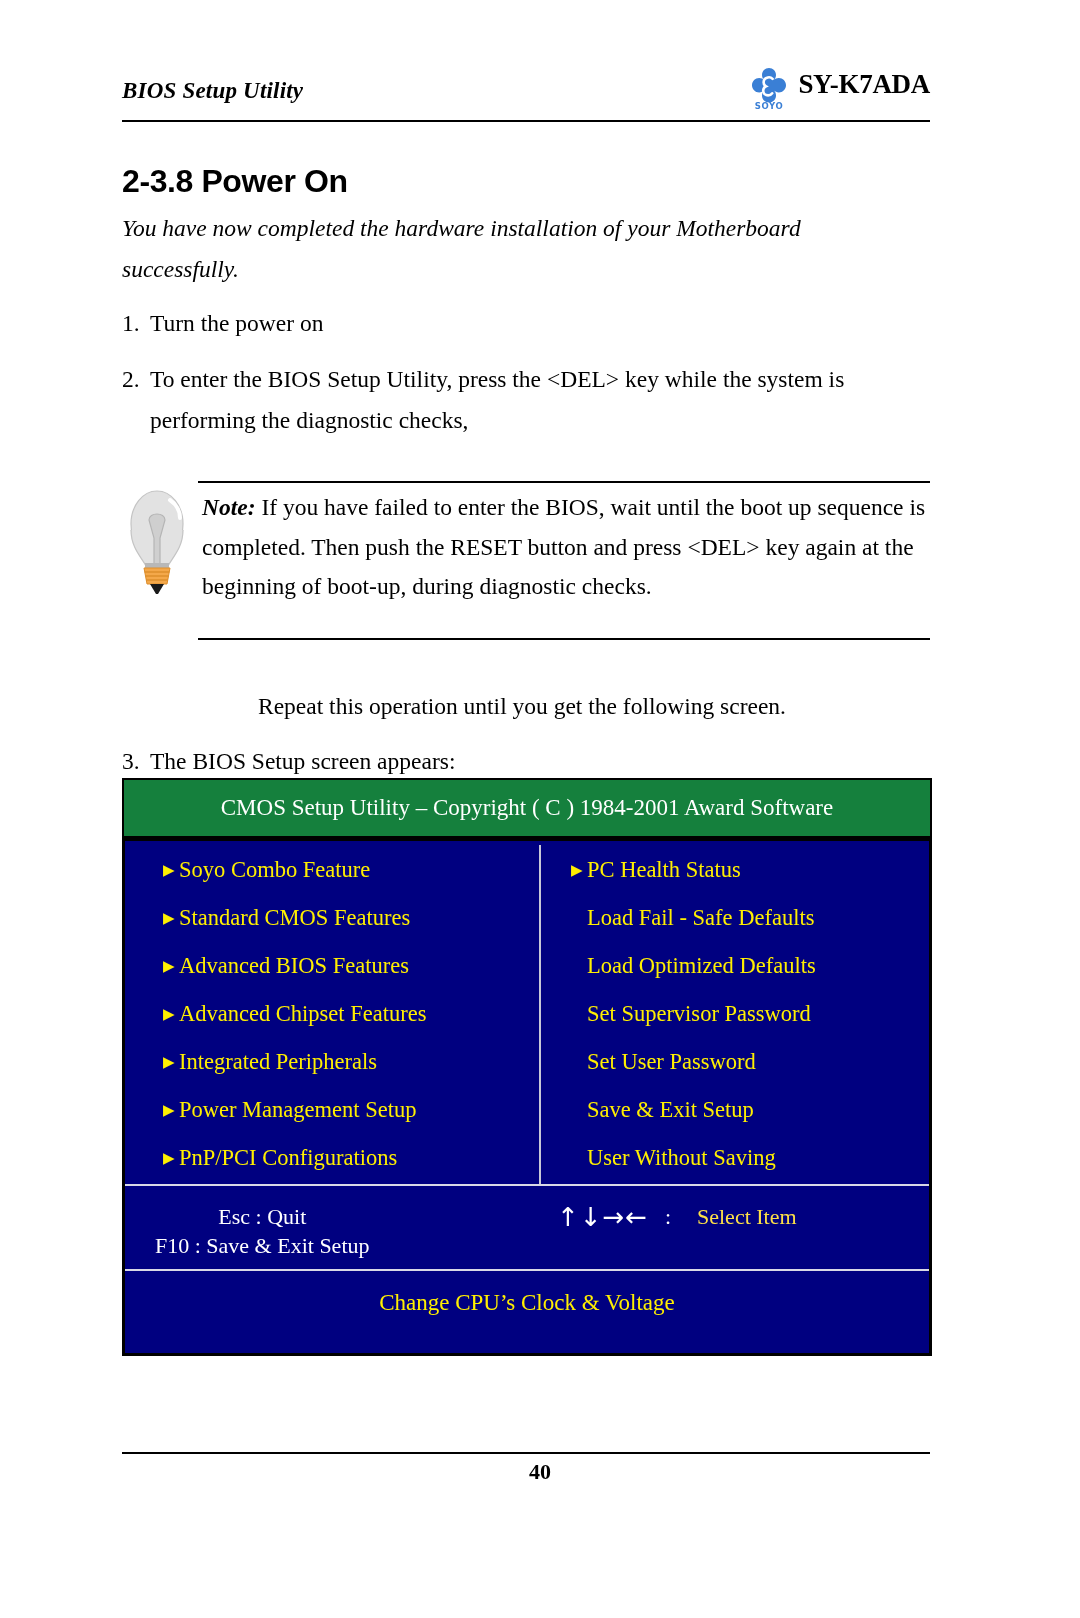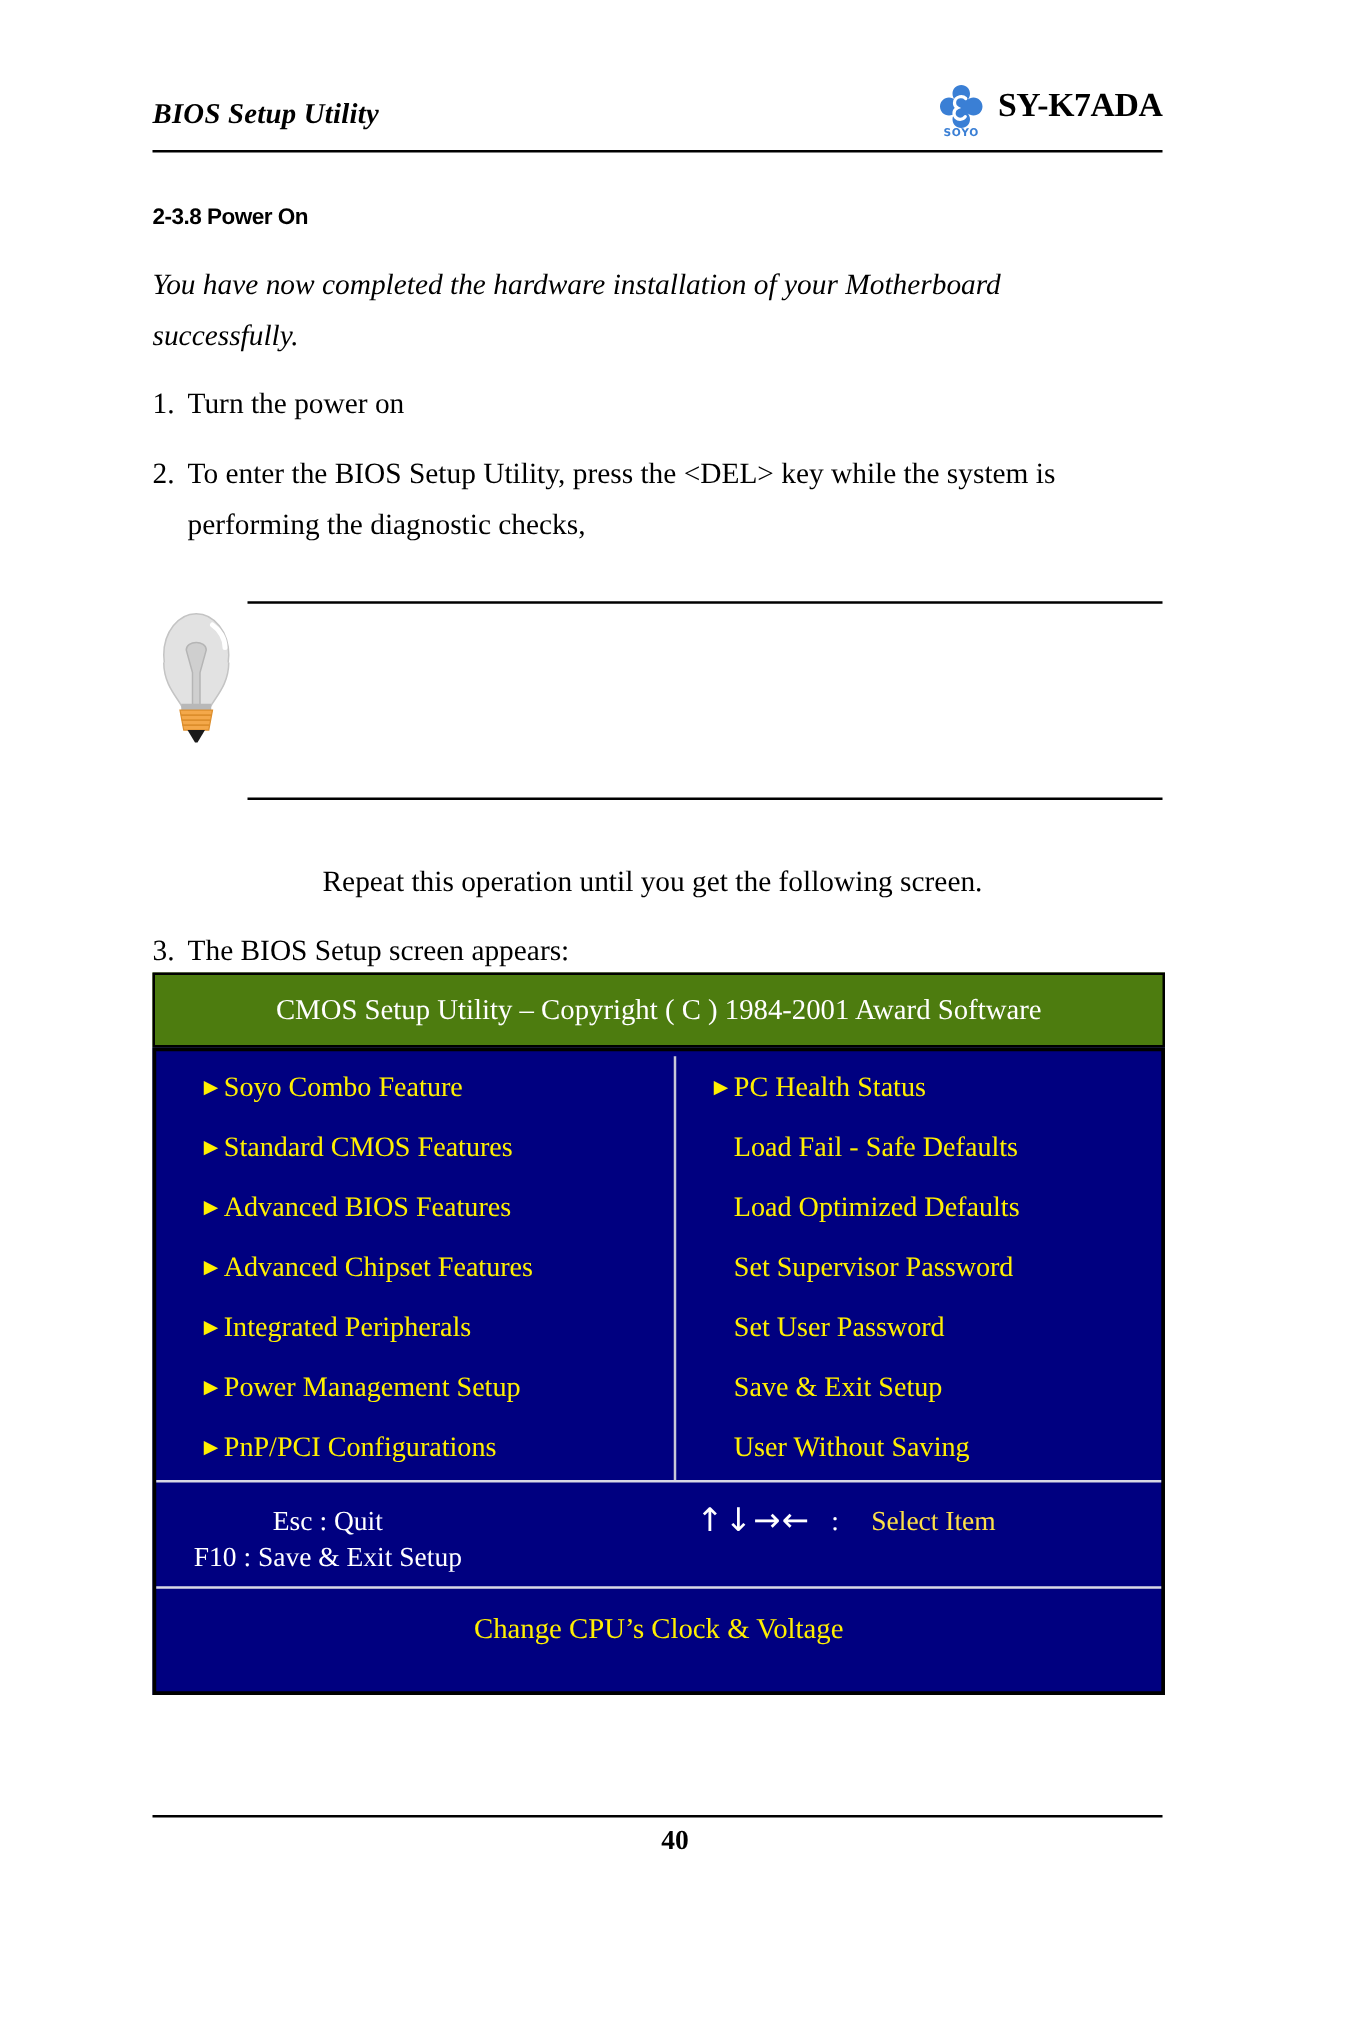--- a/index.html
+++ b/index.html
@@ -72,21 +72,21 @@
     border-top: 2.5px solid #000;
   }
 
   
   .section-heading {
     position: absolute;
     left: 122px;
     top: 163px;
     font-family: "Liberation Sans", "DejaVu Sans", sans-serif;
     font-weight: bold;
-    font-size: 18px;
+    font-size: 32px;
     letter-spacing: -0.4px;
   }
 
   
   .para {
     position: absolute;
     font-size: 23.5px;
     line-height: 41px;
   }
   .p-intro {
@@ -163,21 +163,21 @@
     left: 122px;
     top: 778px;
     width: 810px;
     height: 578px;
   }
   .bios-titlebar {
     position: absolute;
     left: 0; top: 0;
     width: 810px;
     height: 60px;
-    background: #4d7c0f;
+    background: #15803d;
     border: 2px solid #000000;
     box-sizing: border-box;
     display: flex;
     align-items: center;
     justify-content: center;
   }
   .bios-titlebar-text {
     color: #ffffff;
     font-size: 23px;
     white-space: nowrap;
@@ -371,20 +371,23 @@
     <svg class="bulb-icon" viewBox="0 0 70 118">
       <ellipse cx="35" cy="46" rx="26" ry="33" fill="#e2e2e2" stroke="#c4c4c4" stroke-width="1.2"></ellipse>
       <path d="M9 52 C9 70 20 80 24 88 L46 88 C50 80 61 70 61 52" fill="#e2e2e2" stroke="#c4c4c4" stroke-width="1.2"></path>
       <path d="M48 22 C54 26 58 33 58 40" fill="none" stroke="#ffffff" stroke-width="4" stroke-linecap="round"></path>
       <path d="M27 42 C27 34 43 34 43 42 L38 60 L38 86 L32 86 L32 60 Z" fill="#cfcfcf" stroke="#b5b5b5" stroke-width="1.2"></path>
       <rect x="23" y="85" width="24" height="6" fill="#b8b8b8"></rect>
       <path d="M22 90 L48 90 L45 106 L25 106 Z" fill="#f4a84a" stroke="#dd8e2c" stroke-width="1"></path>
       <path d="M22.7 94 L47.3 94 M23.4 98 L46.6 98 M24.1 102 L45.9 102" stroke="#dd8e2c" stroke-width="1.4"></path>
       <path d="M28 106 L42 106 L36 116 L34 116 Z" fill="#1a1a1a"></path>
     </svg>
+    <div class="note-text">
+      <span class="note-label">Note:</span><span> If you have failed to enter the BIOS, wait until the boot up sequence is completed. Then push the RESET button and press &lt;DEL&gt; key again at the beginning of boot-up, during diagnostic checks.</span>
+    </div>
     <div class="note-rule-bottom"></div>
   </div>
 
   <div class="para p-repeat">Repeat this operation until you get the following screen.</div>
 
   <div class="list-item li-3">
     <span class="list-num">3.</span>
     <span class="list-text">The BIOS Setup screen appears:</span>
   </div>
 

